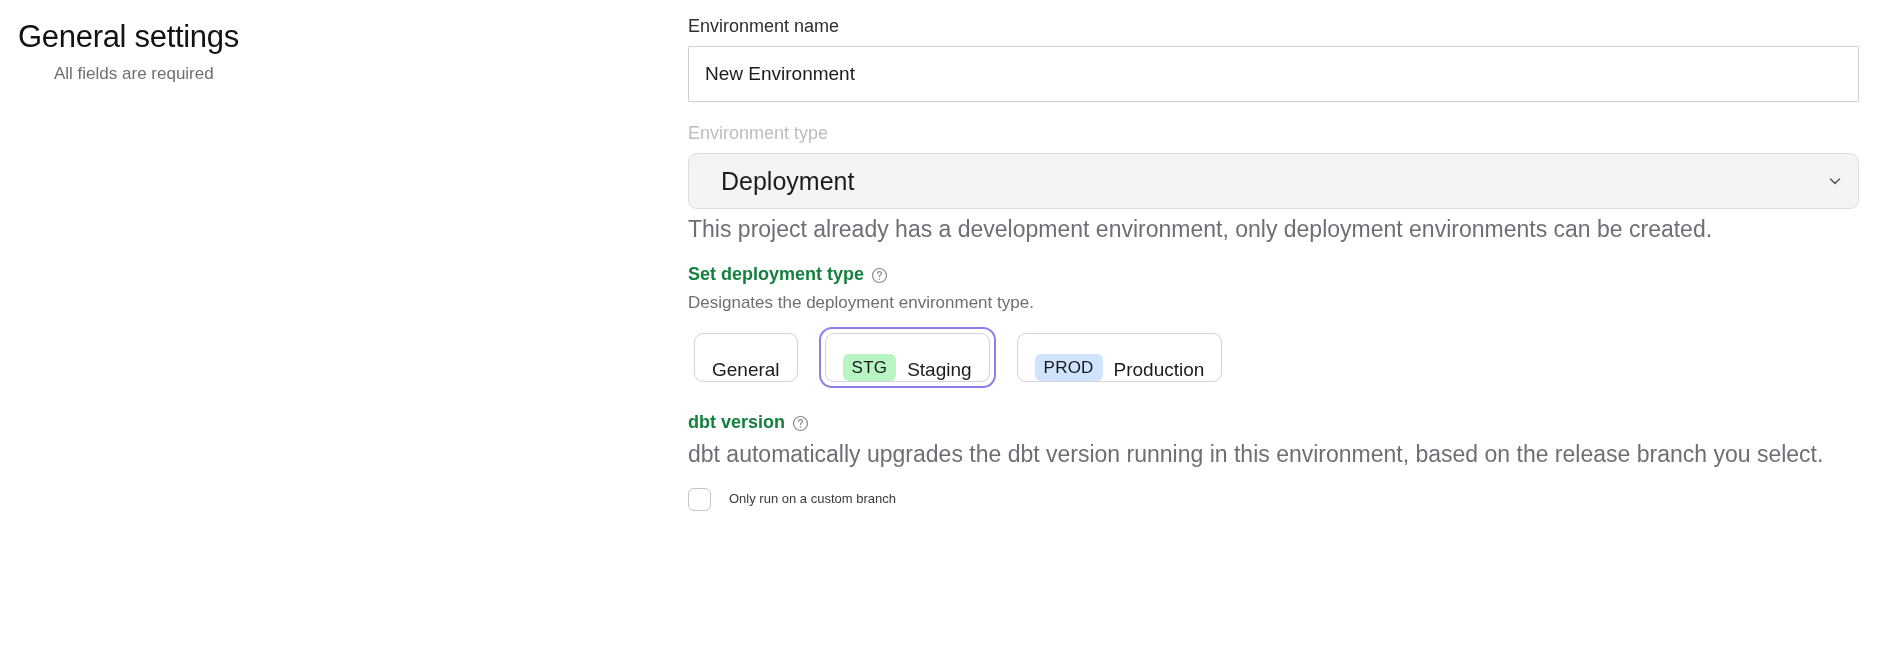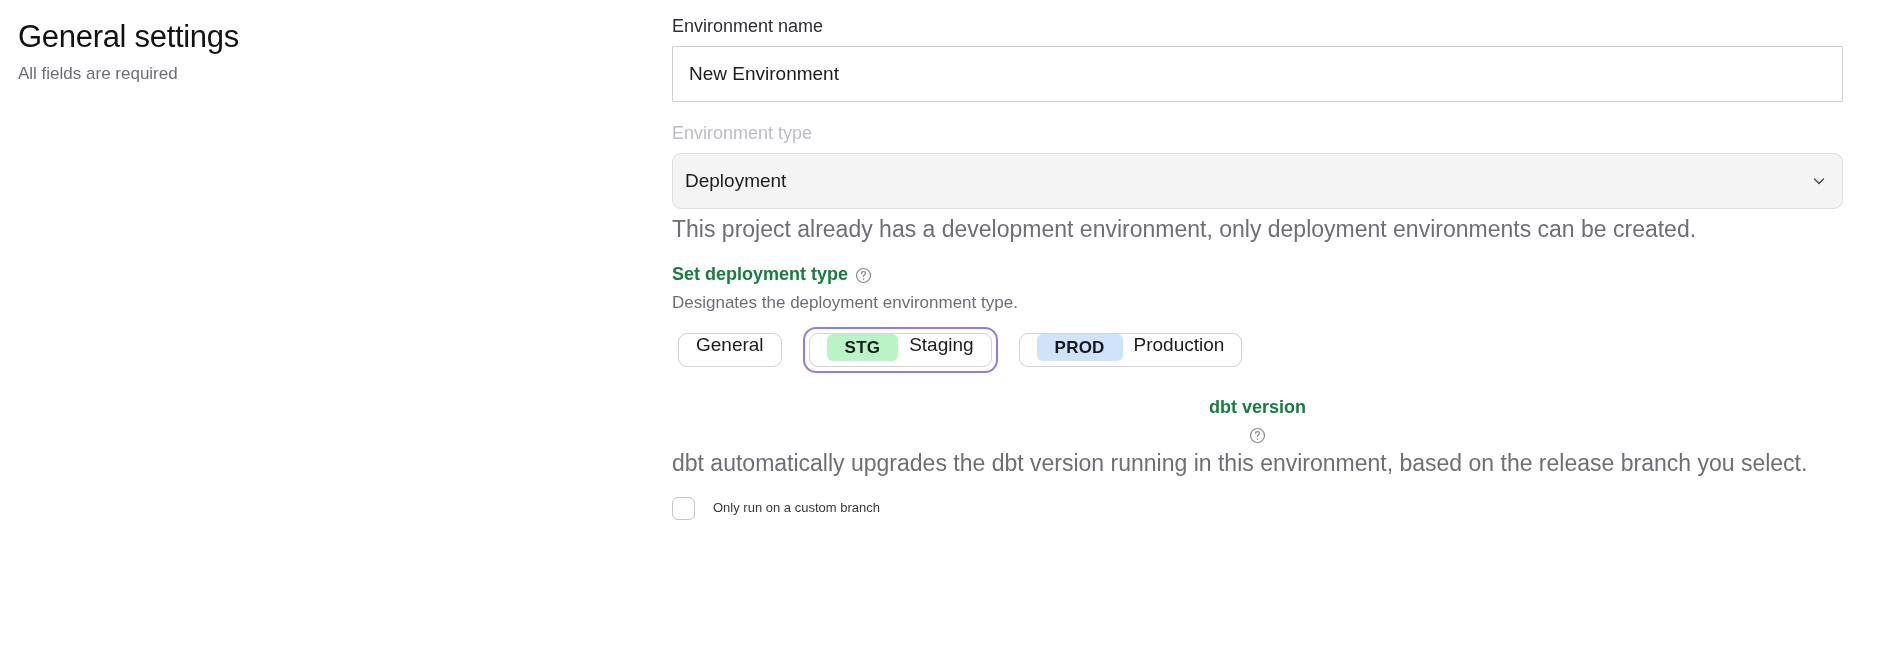--- a/index.html
+++ b/index.html
@@ -36,26 +36,27 @@
     color: #121214;
     line-height: 38px;
     margin: 0;
   }
   .page-subtitle {
     font-size: 17px;
     font-weight: 400;
     color: #6e6e76;
     line-height: 22px;
     margin-top: 7px;
+    margin-left: 36px;
   }
 
   
   .form-col {
     position: absolute;
-    left: 672px;
+    left: 688px;
     top: 14px;
     width: 1171px;
   }
 
   .field {
     margin-bottom: 0;
   }
 
   .field-label {
     display: block;
@@ -113,22 +114,22 @@
     height: 56px;
   }
   .select-box {
     box-sizing: border-box;
     width: 100%;
     height: 56px;
     border: 1px solid #d4d4d9;
     border-radius: 9px;
     display: flex;
     align-items: center;
-    padding: 0 12px;
-    font-size: 19px;
+    padding: 0 32px;
+    font-size: 25px;
     color: #1c1c1e;
     background: #ffffff;
   }
   .select-box.disabled {
     background: #f4f4f5;
     border-color: #dedee2;
     color: #1c1c1e;
   }
   .chevron {
     position: absolute;
@@ -166,42 +167,42 @@
     display: inline-flex;
     padding: 4px;
     border-radius: 13px;
     border: 2px solid transparent;
   }
   .seg-btn-wrap.focused {
     border-color: #8b7ff0;
   }
   .seg-btn {
     display: inline-flex;
-    align-items: flex-start;
+    align-items: flex-end;
     gap: 11px;
-    height: 34px;
+    height: 49px;
     padding: 0 17px;
     border: 1px solid #d3d3d8;
     border-radius: 9px;
     background: #ffffff;
     font-family: inherit;
     font-size: 19px;
     color: #1c1c1e;
     cursor: pointer;
     white-space: nowrap;
   }
   .seg-badge {
     display: inline-flex;
     align-items: center;
     justify-content: center;
     height: 27px;
-    padding: 0 18px;
+    padding: 0 9px;
     border-radius: 6px;
     font-size: 17px;
-    font-weight: 700;
+    font-weight: 400;
     letter-spacing: 0.2px;
     color: #16181b;
   }
   .badge-stg { background: #b9f5c4; }
   .badge-prod { background: #cfe3fb; }
   .seg-label { font-size: 19px; color: #1c1c1e; }
 
   
   .check-row {
     display: flex;
@@ -291,21 +292,21 @@
           <button class="seg-btn">
             <span class="seg-badge badge-prod">PROD</span>
             <span class="seg-label">Production</span>
           </button>
         </div>
 
       </div>
     </div>
 
     <div class="field mt-22">
-      <div class="label-row" style="margin-bottom:8px;flex-direction:column;">
+      <div class="label-row" style="margin-bottom:8px;">
         <span class="field-label strong" style="margin-bottom:0;">dbt version</span>
         <span class="help-icon">
           <svg width="17" height="17" viewBox="0 0 17 17" fill="none">
             <circle cx="8.5" cy="8.5" r="7" stroke="#8a8a90" stroke-width="1.2"></circle>
             <path d="M6.6 6.4c0-1.05.86-1.8 1.95-1.8 1.05 0 1.9.7 1.9 1.68 0 .83-.48 1.22-1.1 1.64-.55.37-.78.66-.78 1.25v.25" stroke="#8a8a90" stroke-width="1.2" stroke-linecap="round" fill="none"></path>
             <circle cx="8.5" cy="12.1" r="0.78" fill="#8a8a90"></circle>
           </svg>
         </span>
       </div>
       <div class="help-text">dbt automatically upgrades the dbt version running in this environment, based on the release branch you select.</div>

